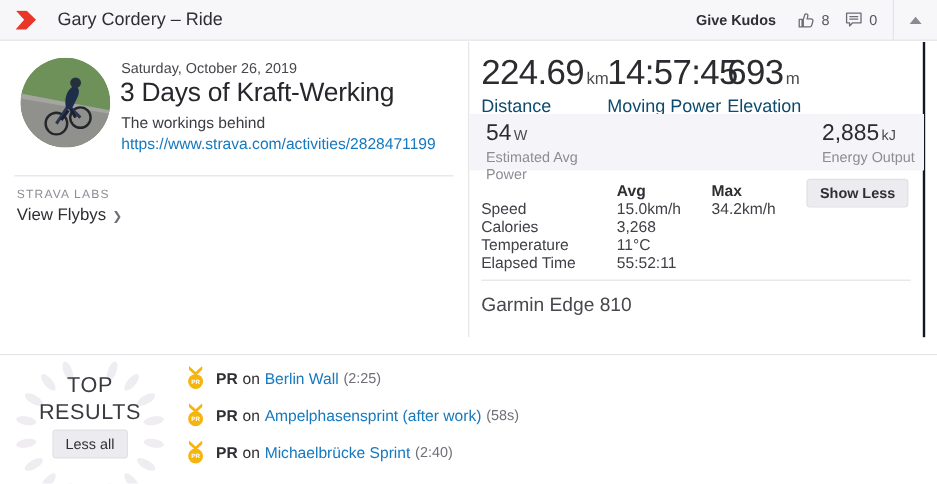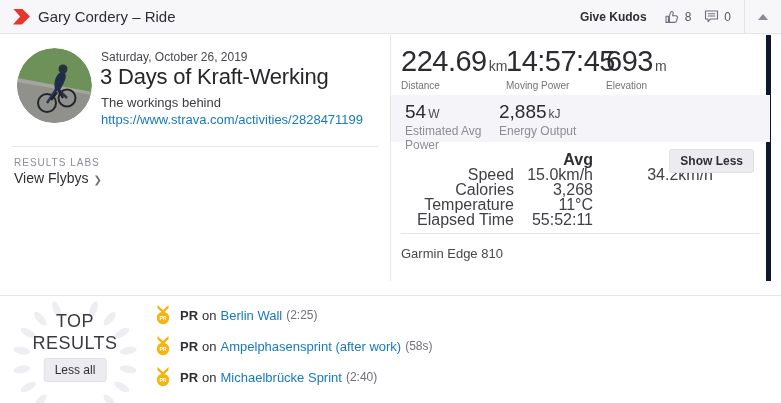--- a/index.html
+++ b/index.html
@@ -1,21 +1,21 @@
 <!DOCTYPE html>
 <html><head>
 <meta charset="utf-8">
 <style>
   * { margin:0; padding:0; box-sizing:border-box; }
   html,body { width:781px; height:403px; background:#fff; font-family:"Liberation Sans", sans-serif; overflow:hidden; position:relative; color:#2e2e33; }
 
   
   .header { position:absolute; top:0; left:0; width:781px; height:34px; background:#f7f7fa; border-bottom:1px solid #e4e4e9; display:flex; align-items:center; }
   .strava-arrow { width:17px; height:16px; background:#e8362a; margin-left:13px; clip-path:polygon(0 0, 52% 0, 100% 50%, 52% 100%, 0 100%, 42% 50%); flex:none; }
-  .header-title { font-size:15px; font-weight:500; color:#2e2e33; margin-left:8px; }
+  .header-title { font-size:15px; font-weight:500; color:#2e2e33; margin-left:18px; }
   .header-right { margin-left:auto; display:flex; align-items:center; height:100%; }
   .kudos-btn { font-size:12px; font-weight:700; color:#2e2e33; cursor:pointer; margin-right:17px; }
   .icon-count { display:flex; align-items:center; margin-right:13px; }
   .icon-count svg { display:block; }
   .count-num { font-size:12px; color:#55555c; margin-left:5px; }
   .header-divider { width:1px; height:34px; background:#e4e4e9; }
   .collapse-btn { width:36px; height:100%; display:flex; align-items:center; justify-content:center; cursor:pointer; }
   .tri-up { width:0; height:0; border-left:5px solid transparent; border-right:5px solid transparent; border-bottom:6px solid #8a8a94; }
 
   
@@ -24,38 +24,38 @@
   .avatar { position:absolute; left:17px; top:13px; width:75px; height:75px; border-radius:50%; overflow:hidden; }
   .act-date { position:absolute; left:101px; top:15px; font-size:12px; color:#47474d; }
   .act-title { position:absolute; left:100px; top:29px; font-size:22px; font-weight:400; color:#26262b; letter-spacing:-0.2px; }
   .act-desc { position:absolute; left:101px; top:60px; font-size:13px; color:#3c3c42; }
   .act-link { position:absolute; left:101px; top:77px; font-size:13px; color:#1679be; text-decoration:none; cursor:pointer; }
   .left-divider { position:absolute; left:12px; top:111px; width:366px; height:1px; background:#e4e4e9; }
   .labs-label { position:absolute; left:14px; top:122px; font-size:10px; letter-spacing:1px; color:#8c8c95; }
   .flybys { position:absolute; left:14px; top:135px; font-size:14px; color:#2e2e33; cursor:pointer; }
   .flybys .chev { font-size:10px; color:#6f6f78; margin-left:5px; }
 
-  .right-col { position:absolute; left:390px; top:0; width:381px; height:246px; border-left:1px solid #e4e4e9; border-right:5px solid #0f172a; }
+  .right-col { position:absolute; left:390px; top:0; width:381px; height:246px; border-left:1px solid #e4e4e9; border-right:2px solid #0f172a; }
   .stats-row { position:absolute; left:0; top:10px; display:flex; padding-left:10px; }
   .stat { margin-right:0; }
   .stat:nth-child(1){ width:105px; } .stat:nth-child(2){ width:100px; }
   .stat-value { font-size:29px; font-weight:400; color:#2b2b30; letter-spacing:-0.5px; }
   .stat-unit { font-size:14px; color:#4a4a50; margin-left:2px; }
-  .stat-label { font-size:10px; color:#737373; margin-top:2px; }
-  .gray-band { position:absolute; left:0; top:60px; width:379px; height:47px; background:#f5f5f9; display:flex; padding:6px 0 0 14px; }
+  .stat-label { font-size:15px; color:#0c4a6e; margin-top:2px; }
+  .gray-band { position:absolute; left:0; top:60px; width:379px; height:47px; background:#f5f5f9; display:flex; padding:6px 0 0 14px;justify-content:space-between; }
   .sec-stat { margin-right:0; } .sec-stat:nth-child(1){ width:94px; }
   .sec-value { font-size:19px; color:#2b2b30; }
   .sec-unit { font-size:12px; color:#4a4a50; margin-left:2px; }
   .sec-label { font-size:12px; color:#8c8c95; margin-top:1px; width:85px; line-height:14px; }
 
-  .detail-table { position:absolute; left:10px; top:116px; display:grid; grid-template-columns:113px 79px 120px; grid-auto-rows:15px; font-size:16px; color:#3f3f46;text-align:right; }
+  .detail-table { position:absolute; left:10px; top:116px; display:grid; grid-template-columns:113px 79px 120px; grid-auto-rows:15px; font-size:13px; color:#3f3f46; }
   .detail-table .th { font-weight:700; color:#2e2e33; }
   .show-less { position:absolute; right:12px; top:114px; background:#ececf0; border:1px solid #e0e0e5; border-radius:3px; font-size:12px; font-weight:700; color:#2e2e33; padding:4px 10px; cursor:pointer; }
   .table-divider { position:absolute; left:10px; top:198px; width:358px; height:1px; background:#e4e4e9; }
-  .device { position:absolute; left:10px; top:211px; font-size:13px; color:#47474d; }
+  .device { position:absolute; left:10px; top:211px; font-size:16px; color:#47474d; }
 
   
   .bottom { position:absolute; top:295px; left:0; width:781px; height:156px; border-top:1px solid #e4e4e9; border-bottom:1px solid #e4e4e9; background:#fff; overflow:hidden; }
   .wreath-wrap { position:absolute; left:8px; top:2px; width:134px; height:134px; }
   .wreath-wrap svg { position:absolute; left:0; top:0; }
   .top-results-text { position:absolute; left:0; top:12px; width:134px; text-align:center; font-size:18px; line-height:22px; color:#3a3a40; letter-spacing:0.5px; }
   .view-all { position:absolute; left:50%; transform:translateX(-50%); top:60px; background:#ececf0; border:1px solid #e0e0e5; border-radius:3px; font-size:12px; color:#2e2e33; padding:4px 10px; cursor:pointer; white-space:nowrap; }
   .pr-list { position:absolute; left:155px; top:7px; }
   .pr-item { display:flex; align-items:center; height:24px; margin-bottom:7px;text-align:center; }
   .pr-item svg { flex:none; margin-right:9px; }
@@ -113,21 +113,21 @@
           <circle cx="46" cy="21" r="4.5" fill="#26303d"></circle>
           <path d="M40 44 L34 52 M42 43 L46 50" stroke="#1c2233" stroke-width="2.5"></path>
         </g>
       </svg>
     </div>
     <div class="act-date">Saturday, October 26, 2019</div>
     <div class="act-title">3 Days of Kraft-Werking</div>
     <div class="act-desc">The workings behind</div>
     <a class="act-link">https://www.strava.com/activities/2828471199</a>
     <div class="left-divider"></div>
-    <div class="labs-label">RESULTS LABS</div>
+    <div class="labs-label">STRAVA LABS</div>
     <div class="flybys"><span>View Flybys</span><span class="chev">❯</span></div>
   </div>
 
   <div class="right-col">
     <div class="stats-row">
       <div class="stat">
         <div><span class="stat-value">224.69</span><span class="stat-unit">km</span></div>
         <div class="stat-label">Distance</div>
       </div>
       <div class="stat">

